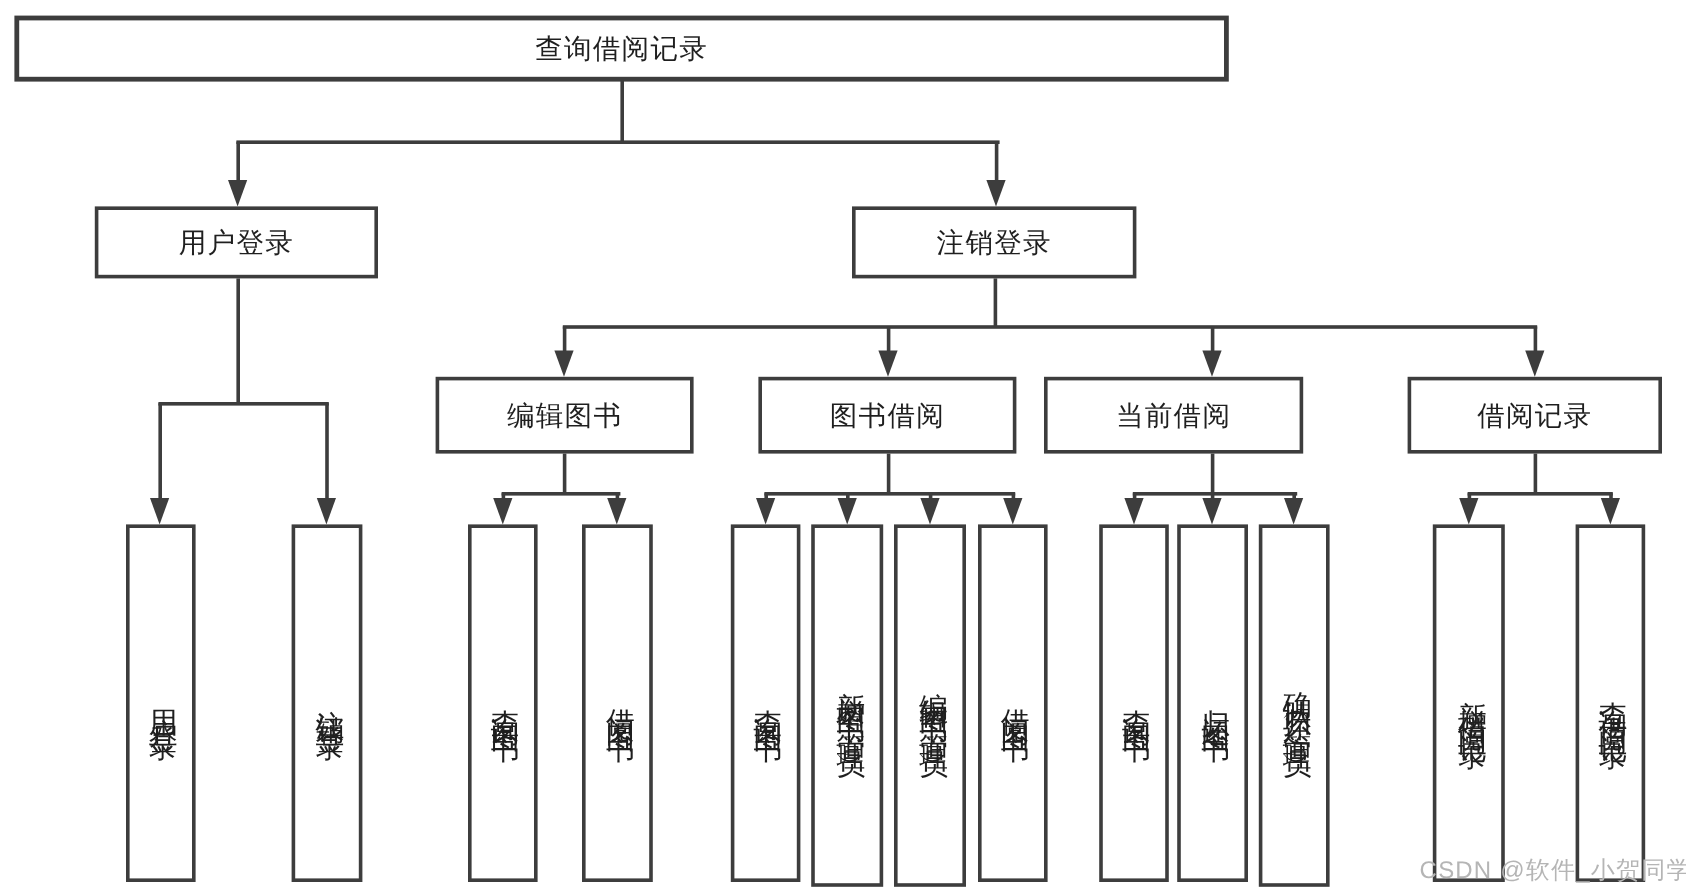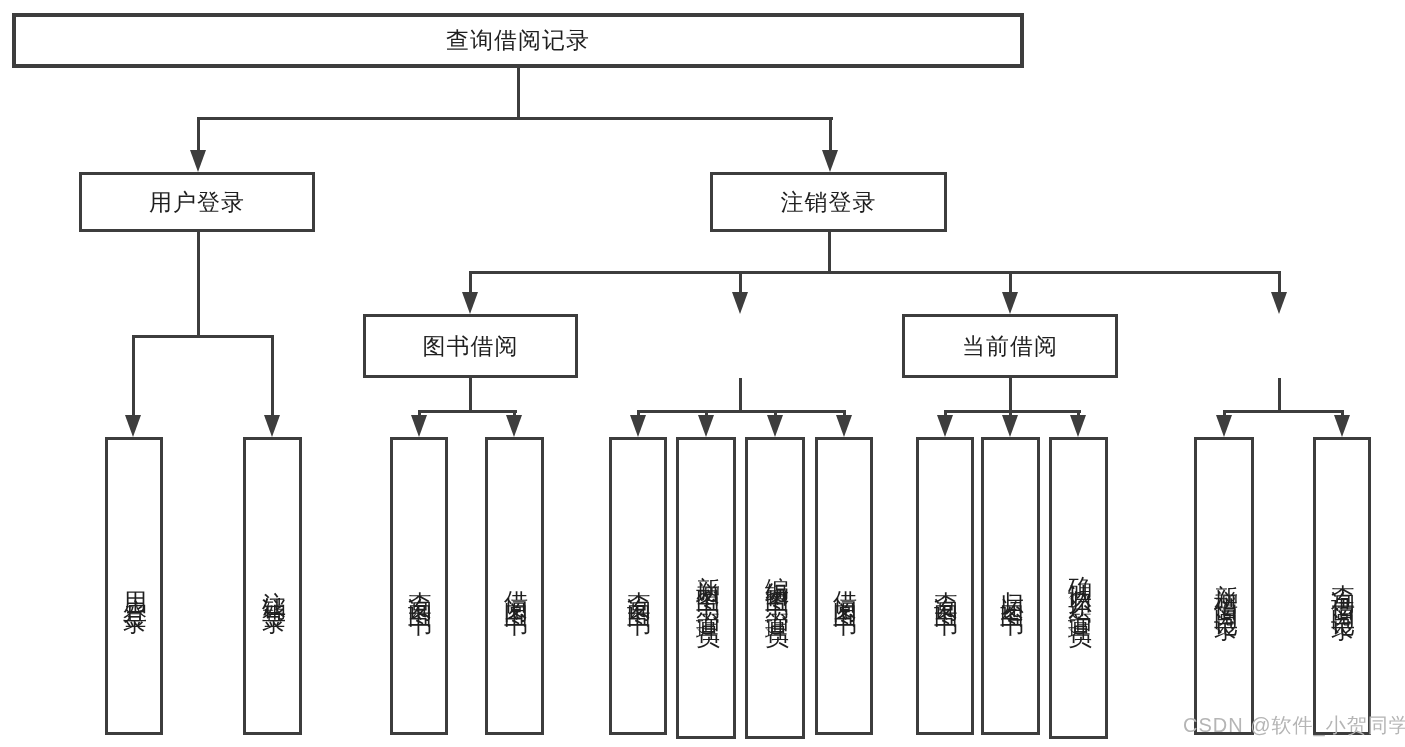--- a/index.html
+++ b/index.html
@@ -58,25 +58,27 @@
 <body>
 
 <div id="canvas">
 
   <div class="box h root" style="left:12px;top:13px;width:1012px;height:55px">查询借阅记录</div>
 
   <div class="box h" style="left:79px;top:172px;width:236px;height:60px">用户登录</div>
 
   <div class="box h" style="left:710px;top:172px;width:237px;height:60px">注销登录</div>
 
-  <div class="box h" style="left:363px;top:314px;width:215px;height:64px">图书借阅</div>
+  <div class="box h" style="left:363px;top:314px;width:215px;height:64px">编辑图书</div>
 
+  <div class="box h" style="left:632px;top:314px;width:215px;height:64px">图书借阅</div>
 
-  <div class="box h" style="left:902px;top:314px;width:216px;height:64px">当前借阅</div>
+  <div class="box h" style="left:870px;top:314px;width:216px;height:64px">当前借阅</div>
 
+  <div class="box h" style="left:1173px;top:314px;width:212px;height:64px">借阅记录</div>
 
   <div class="box v" style="left:105px;top:437px;width:58px;height:298px">用户登录</div>
 
   <div class="box v" style="left:243px;top:437px;width:59px;height:298px">注销登录</div>
 
   <div class="box v" style="left:390px;top:437px;width:58px;height:298px">查询图书</div>
 
   <div class="box v" style="left:485px;top:437px;width:59px;height:298px">借阅图书</div>
 
   <div class="box v" style="left:609px;top:437px;width:58px;height:298px">查询图书</div>

